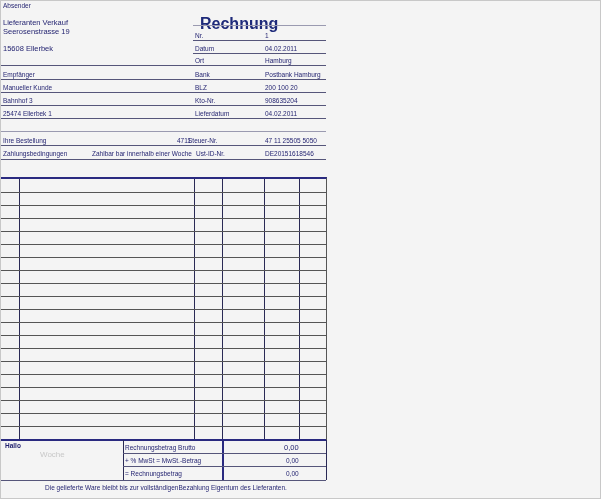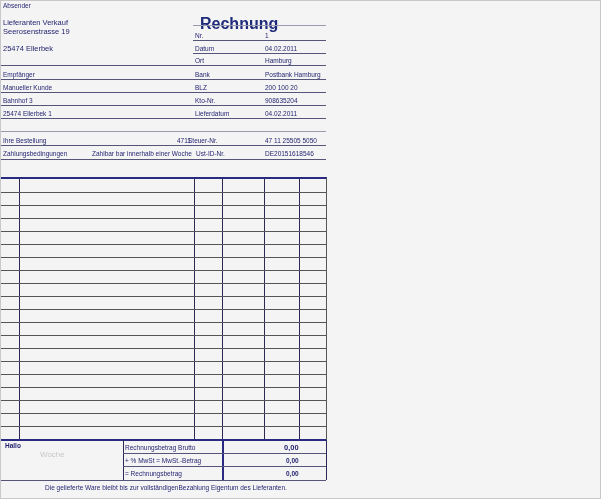--- a/index.html
+++ b/index.html
@@ -13,32 +13,32 @@
   .t8 { font-size: 7.5px; }
   .hline { position: absolute; height: 0; border-top: 1px solid #55557a; }
   .hline.light { border-top-color: #9a9ab0; }
   .title { font-size: 16px; font-weight: bold; color: #1e2a7a; }
   .grid { position: absolute; left: 1px; top: 177px; width: 325px; height: 261px; border-top: 2px solid #2a2a80; border-right: 1px solid #555; }
   .grid .row { position: absolute; left: 0; width: 325px; height: 0; border-top: 1px solid #555; }
   .grid .col { position: absolute; top: 0; bottom: 0; width: 0; border-left: 1px solid #2a2a55; }
   .footer-box { position: absolute; left: 1px; top: 439px; width: 325px; height: 40px; border-top: 2px solid #2a2a80; }
   .vline { position: absolute; width: 0; border-left: 1px solid #2a2a55; }
   .vline.thick { border-left: 2px solid #2a2a80; }
-  .num { font-weight: bold; }
+  .num { font-weight: normal; }
   .blog { color: #c8c8c8; font-size: 8px; }
 </style>
 </head>
 <body>
 
 <div class="frame"></div>
 
 <div class="abs t7" style="left:3px;top:2px;">Absender</div>
 <div class="abs t8" style="left:3px;top:18px;">Lieferanten Verkauf</div>
 <div class="abs t8" style="left:3px;top:27px;">Seerosenstrasse 19</div>
-<div class="abs t8" style="left:3px;top:44px;">25474 Ellerbek</div>
+<div class="abs t8" style="left:3px;top:44px;">15608 Ellerbek</div>
 <div class="hline" style="left:1px;top:65px;width:325px;"></div>
 
 <div class="abs title" style="left:200px;top:3px;margin-top:12px;">Rechnung</div>
 <div class="hline light" style="left:193px;top:25px;width:133px;"></div>
 
 <div class="abs t7" style="left:195px;top:32px;">Nr.</div>
 <div class="abs t7" style="left:265px;top:32px;">1</div>
 <div class="hline" style="left:193px;top:40px;width:133px;"></div>
 
 <div class="abs t7" style="left:195px;top:45px;">Datum</div>

